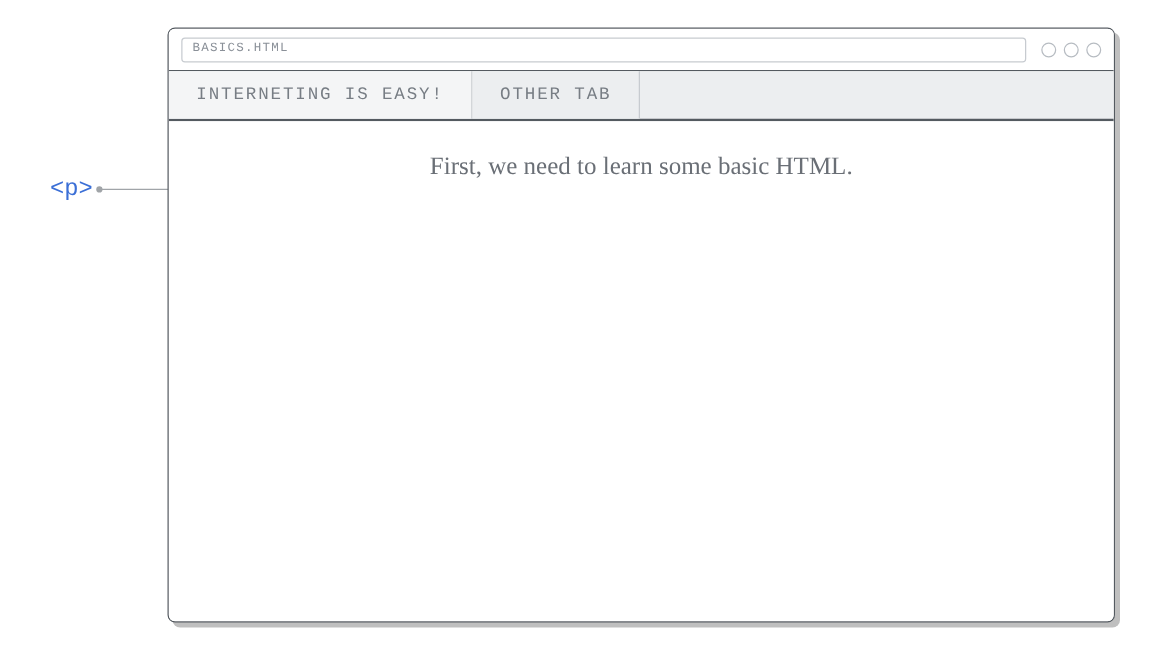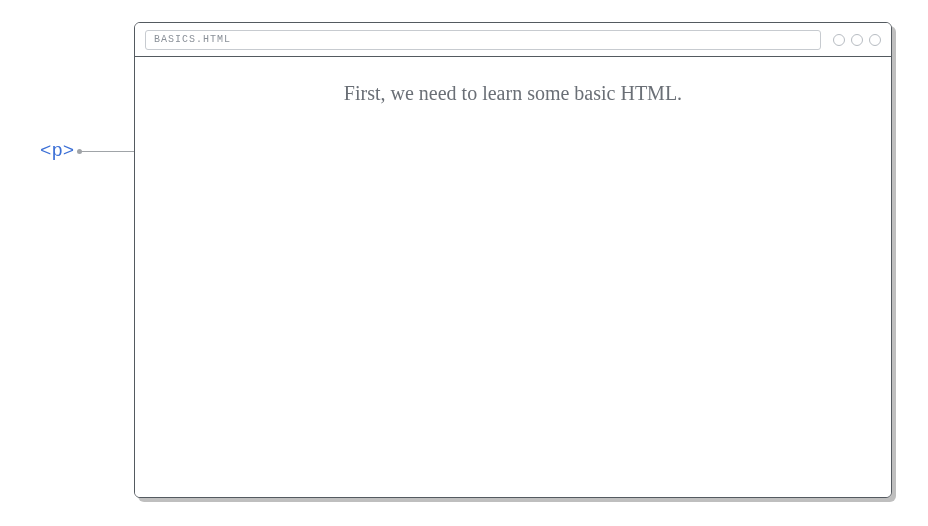--- a/index.html
+++ b/index.html
@@ -144,16 +144,24 @@
   <div class="titlebar">
     <div class="url-field">
       <span class="url-text">BASICS.HTML</span>
     </div>
     <div class="window-controls">
       <span class="window-dot"></span>
       <span class="window-dot"></span>
       <span class="window-dot"></span>
     </div>
   </div>
+  <div class="tab-bar">
+    <div class="tab active">
+      <span>INTERNETING IS EASY!</span>
+    </div>
+    <div class="tab">
+      <span>OTHER TAB</span>
+    </div>
+  </div>
   <div class="content">
     <p class="paragraph">First, we need to learn some basic HTML.</p>
   </div>
 </div>
 
 </body></html>

